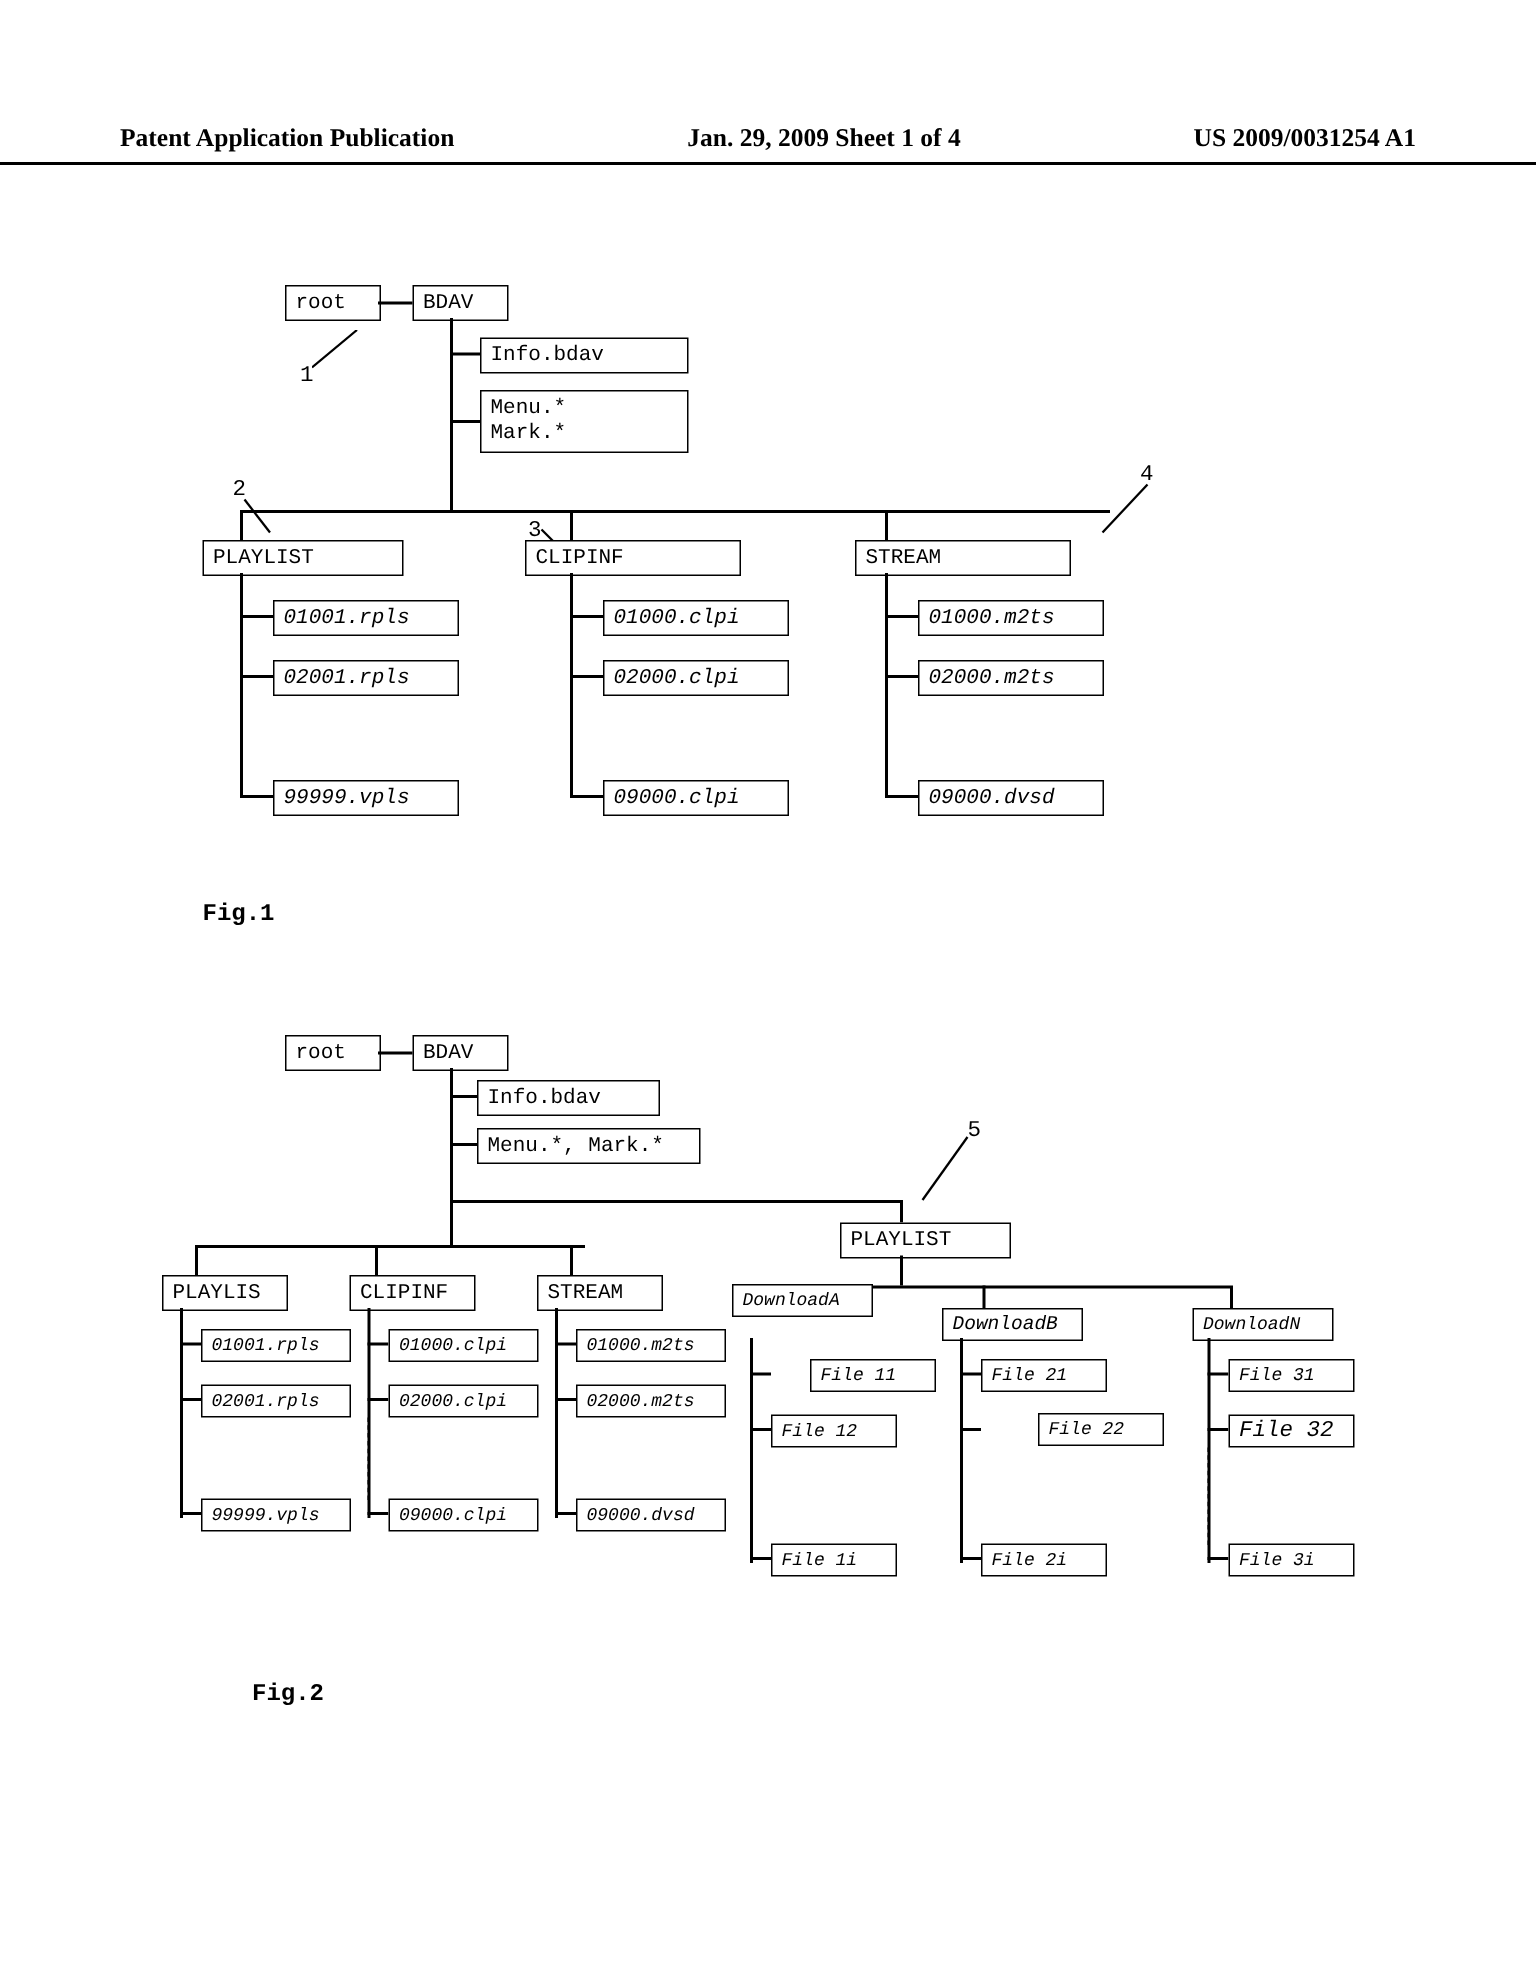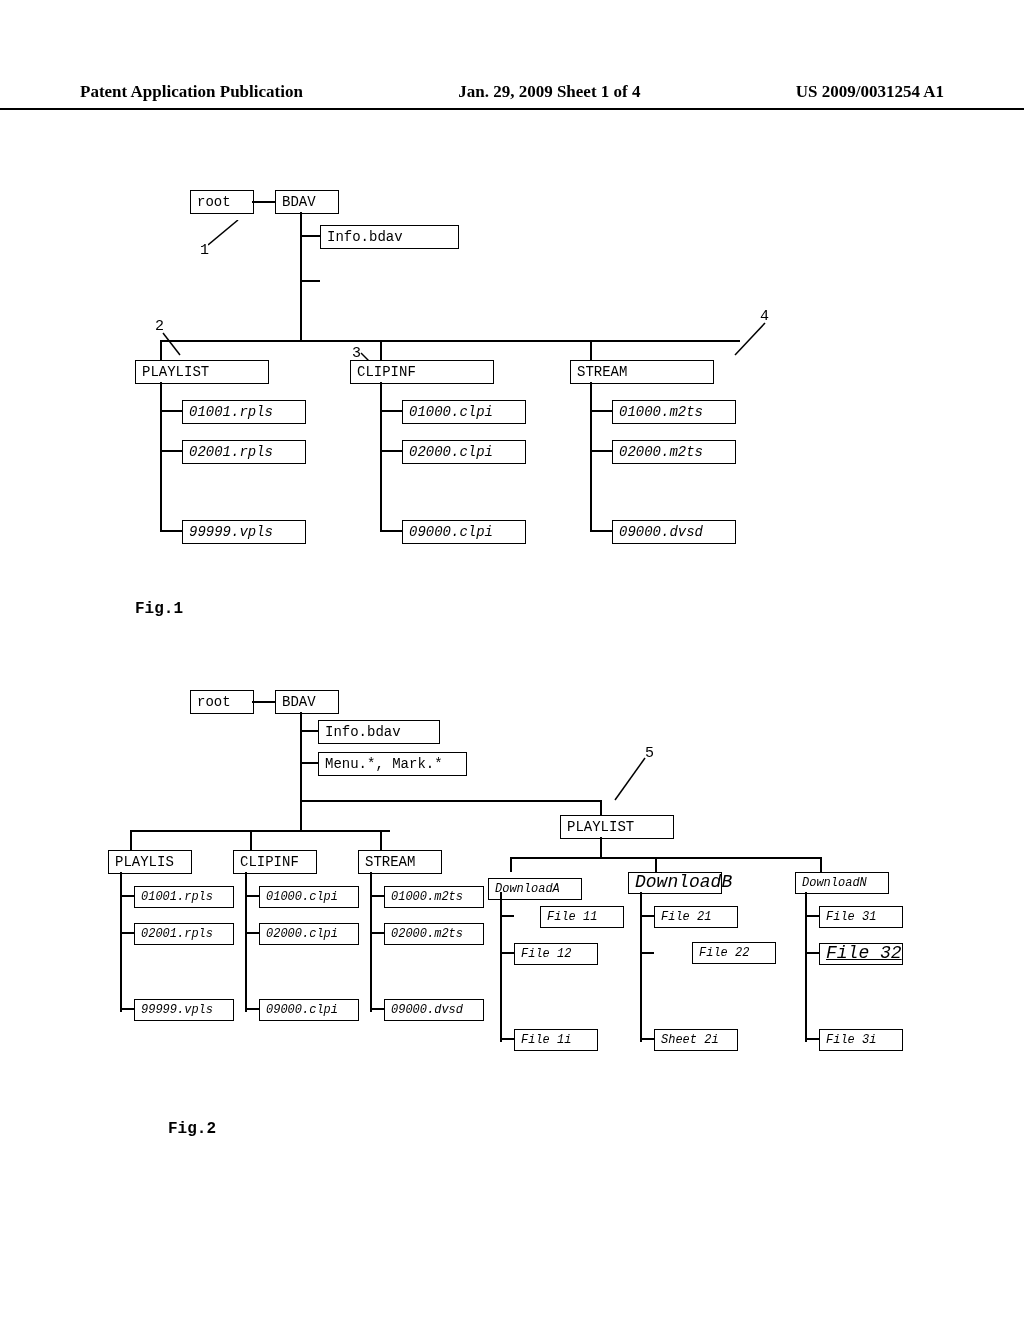--- a/index.html
+++ b/index.html
@@ -78,20 +78,22 @@
   <div class="num" style="left:70px; top:52px;">1</div>
   <svg style="position:absolute; left:78px; top:30px;" width="40" height="30">
       <line x1="0" y1="25" x2="30" y2="0" stroke="#000" stroke-width="1.5"></line>
     </svg>
 
   <div class="line vline" style="left:170px; top:22px; height:128px;"></div>
 
   <div class="line hline" style="left:170px; top:45px; width:20px;"></div>
   <div class="box" style="left:190px; top:35px; width:125px; height:18px;">Info.bdav</div>
   <div class="line hline" style="left:170px; top:90px; width:20px;"></div>
+  <div class="box" style="left:190px; top:70px; width:125px; height:36px;">Menu.*
+Mark.*</div>
 
   <div class="line hline" style="left:30px; top:150px; width:580px;"></div>
   <div class="line vline" style="left:30px; top:150px; height:20px;"></div>
   <div class="line vline" style="left:250px; top:150px; height:20px;"></div>
   <div class="line vline" style="left:460px; top:150px; height:20px;"></div>
 
   <div class="num" style="left:25px; top:128px;">2</div>
   <svg style="position:absolute; left:30px; top:140px;" width="30" height="30">
       <line x1="3" y1="3" x2="20" y2="25" stroke="#000" stroke-width="1.5"></line>
     </svg>
@@ -195,45 +197,45 @@
   <div class="dashv" style="left:270px; top:255px; height:55px;"></div>
   <div class="line hline" style="left:270px; top:318px; width:14px;"></div>
   <div class="box italic" style="left:284px; top:309px; width:86px; height:16px; font-size:12px;">09000.dvsd</div>
 
   <div class="line vline" style="left:500px; top:147px; height:20px;"></div>
   <div class="line hline" style="left:410px; top:167px; width:310px;"></div>
   <div class="line vline" style="left:410px; top:167px; height:15px;"></div>
   <div class="line vline" style="left:555px; top:167px; height:15px;"></div>
   <div class="line vline" style="left:720px; top:167px; height:15px;"></div>
 
-  <div class="box italic" style="left:388px; top:188px; width:80px; height:16px; font-size:12px;">DownloadA</div>
-  <div class="box italic" style="left:528px; top:182px; width:80px; height:16px; font-size:18px;">DownloadB</div>
+  <div class="box italic" style="left:388px; top:166px; width:80px; height:16px; font-size:12px;">DownloadA</div>
+  <div class="box italic" style="left:528px; top:182px; width:80px; height:16px; font-size:13px;">DownloadB</div>
   <div class="box italic" style="left:695px; top:182px; width:80px; height:16px; font-size:12px;">DownloadN</div>
 
   <div class="line vline" style="left:400px; top:202px; height:150px;"></div>
   <div class="line hline" style="left:400px; top:225px; width:14px;"></div>
   <div class="box italic" style="left:414px; top:216px; width:70px; height:16px; font-size:12px;margin-left:26px;">File 11</div>
   <div class="line hline" style="left:400px; top:262px; width:14px;"></div>
   <div class="box italic" style="left:414px; top:253px; width:70px; height:16px; font-size:12px;">File 12</div>
   <div class="dashv" style="left:400px; top:275px; height:65px;"></div>
   <div class="line hline" style="left:400px; top:348px; width:14px;"></div>
   <div class="box italic" style="left:414px; top:339px; width:70px; height:16px; font-size:12px;">File 1i</div>
 
   <div class="line vline" style="left:540px; top:202px; height:150px;"></div>
   <div class="line hline" style="left:540px; top:225px; width:14px;"></div>
   <div class="box italic" style="left:554px; top:216px; width:70px; height:16px; font-size:12px;">File 21</div>
   <div class="line hline" style="left:540px; top:262px; width:14px;"></div>
   <div class="box italic" style="left:554px; top:252px; width:70px; height:16px; font-size:12px;margin-left:38px;">File 22</div>
   <div class="dashv" style="left:540px; top:275px; height:65px;"></div>
   <div class="line hline" style="left:540px; top:348px; width:14px;"></div>
-  <div class="box italic" style="left:554px; top:339px; width:70px; height:16px; font-size:12px;">Sheet 2i</div>
+  <div class="box italic" style="left:554px; top:339px; width:70px; height:16px; font-size:12px;">File 2i</div>
 
   <div class="line vline" style="left:705px; top:202px; height:150px;"></div>
   <div class="line hline" style="left:705px; top:225px; width:14px;"></div>
   <div class="box italic" style="left:719px; top:216px; width:70px; height:16px; font-size:12px;">File 31</div>
   <div class="line hline" style="left:705px; top:262px; width:14px;"></div>
-  <div class="box italic" style="left:719px; top:253px; width:70px; height:16px; font-size:18px;text-decoration:underline;">File 32</div>
+  <div class="box italic" style="left:719px; top:253px; width:70px; height:16px; font-size:15px;">File 32</div>
   <div class="dashv" style="left:705px; top:275px; height:65px;"></div>
   <div class="line hline" style="left:705px; top:348px; width:14px;"></div>
   <div class="box italic" style="left:719px; top:339px; width:70px; height:16px; font-size:12px;text-align:right;">File 3i</div>
 
 </div>
 <div class="figlabel" style="left:149px; top:1120px;margin-left:19px;">Fig.2</div>
 
 </body></html>

